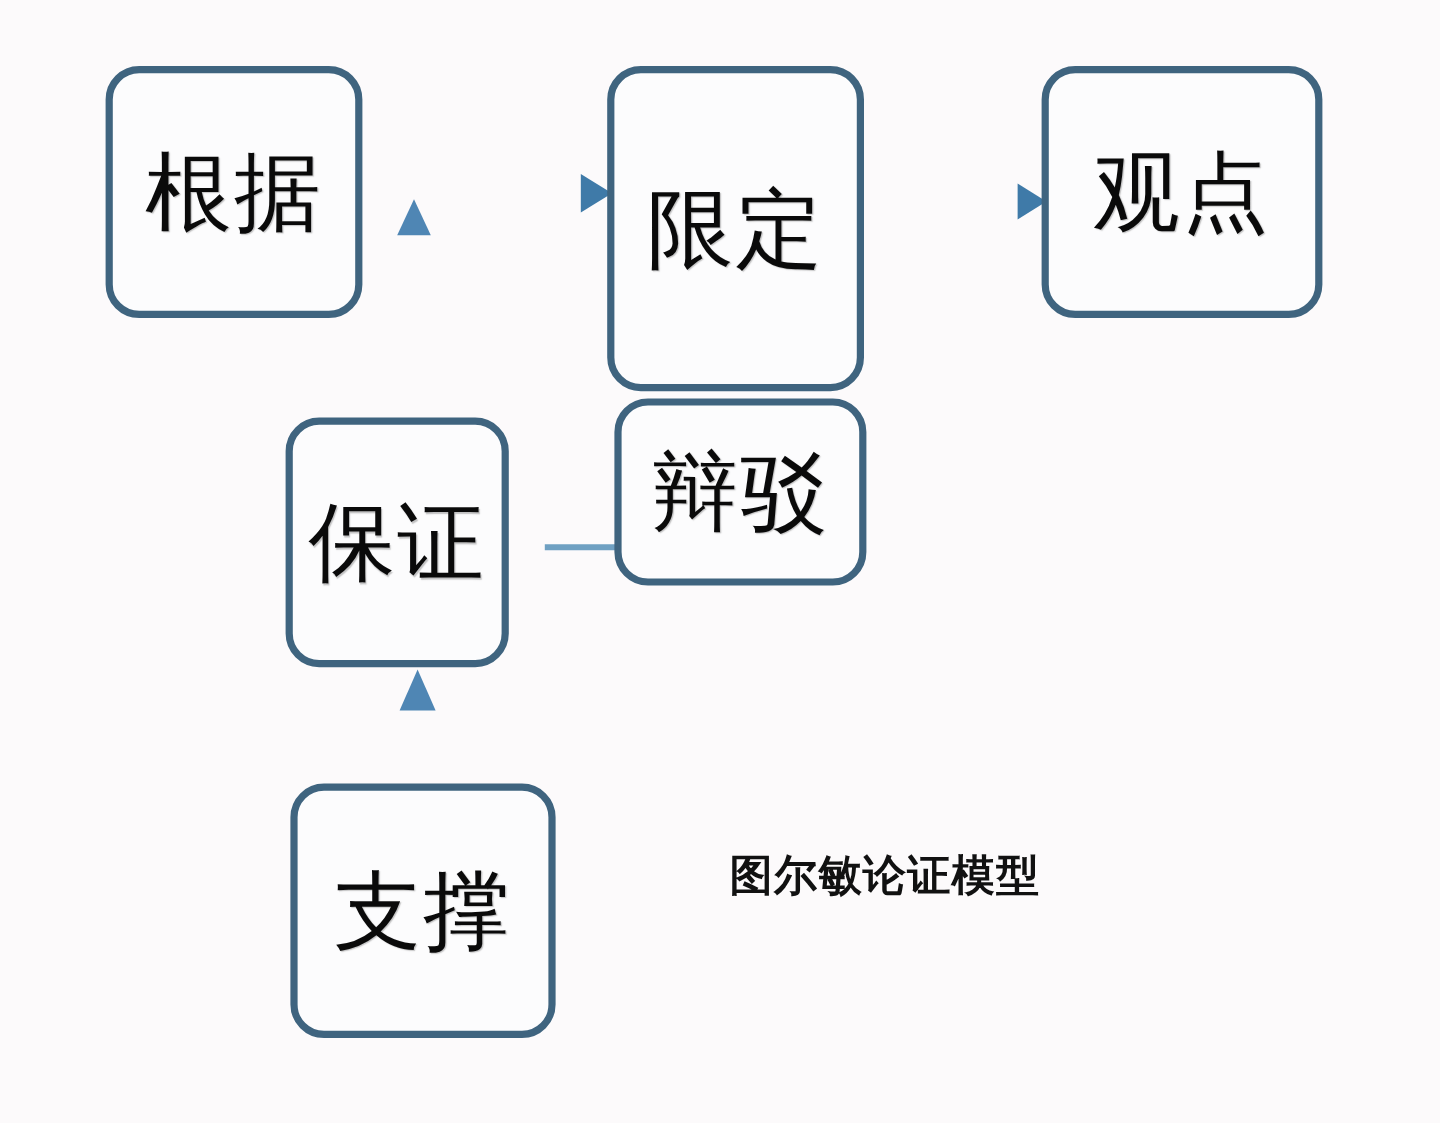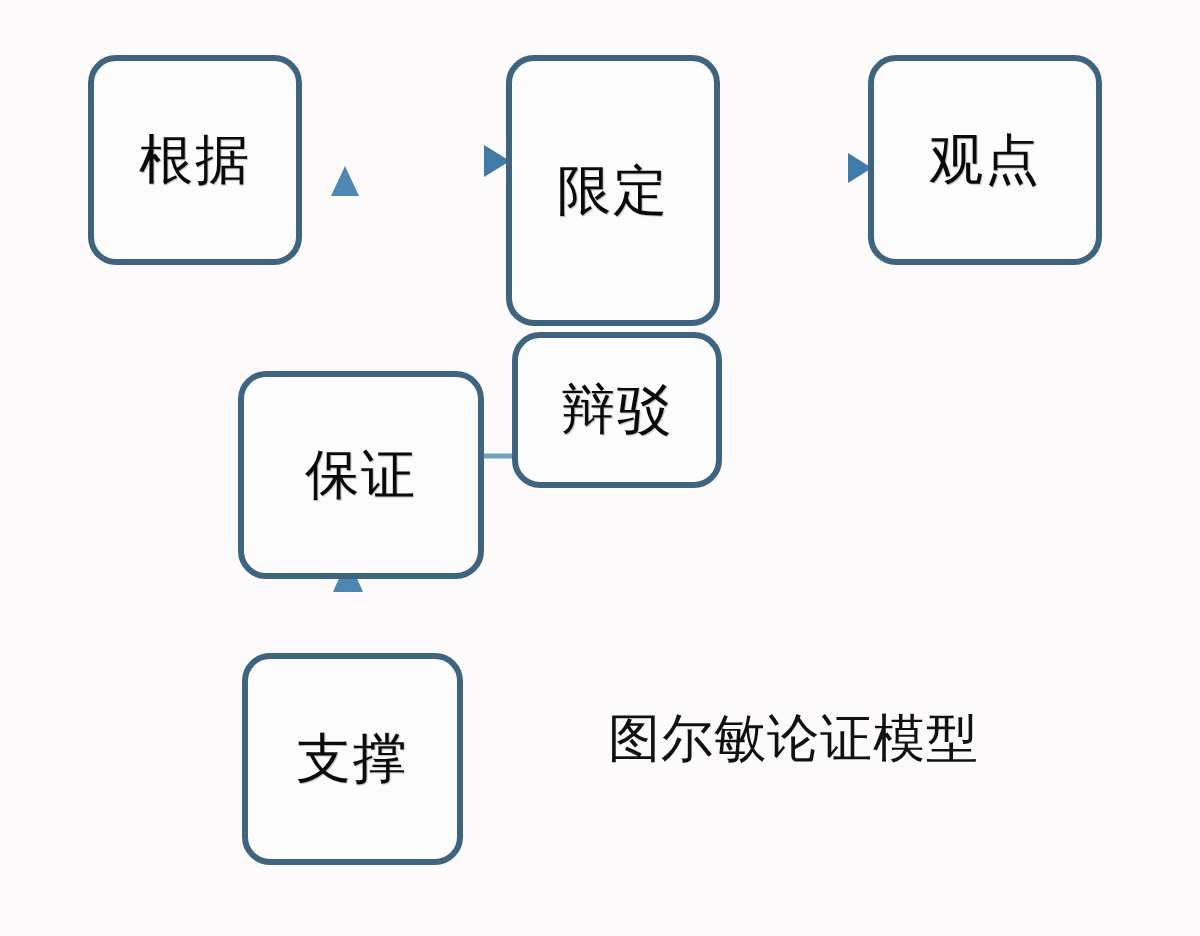--- a/index.html
+++ b/index.html
@@ -21,37 +21,38 @@
     background: #fcfcfd;
     border: 6px solid #3f647f;
     border-radius: 28px;
     display: flex;
     align-items: center;
     justify-content: center;
     z-index: 3;
   }
   .node-label {
     font-family: "DejaVu Serif", "Liberation Serif", serif;
-    font-size: 54px;
+    font-size: 72px;
     line-height: 1;
     color: #0a0a0a;
     letter-spacing: 2px;
     text-shadow: 1px 1px 1px rgba(120,120,120,0.45);
     white-space: nowrap;
     user-select: none;
   }
   .caption {
     position: absolute;
     font-family: "DejaVu Serif", "Liberation Serif", serif;
-    font-size: 52px;
+    font-size: 36px;
     line-height: 1;
     color: #111111;
     letter-spacing: 1px;
     white-space: nowrap;
     z-index: 3;
+    font-weight: bold;
   }
   svg.edges {
     position: absolute;
     left: 0;
     top: 0;
     width: 1200px;
     height: 936px;
     z-index: 1;
     overflow: visible;
   }
@@ -108,21 +109,21 @@
   </div>
 
   <div class="node" style="left:506px; top:55px; width:214px; height:271px;">
     <span class="node-label">限定</span>
   </div>
 
   <div class="node" style="left:868px; top:55px; width:234px; height:210px;">
     <span class="node-label">观点</span>
   </div>
 
-  <div class="node" style="left:238px; top:348px; width:246px; height:208px;margin-top:23px;">
+  <div class="node" style="left:238px; top:348px; width:186px; height:208px;">
     <span class="node-label">保证</span>
   </div>
 
   <div class="node" style="left:512px; top:332px; width:210px; height:156px;">
     <span class="node-label">辩驳</span>
   </div>
 
   <div class="node" style="left:242px; top:653px; width:221px; height:212px;text-align:right;">
     <span class="node-label">支撑</span>
   </div>

